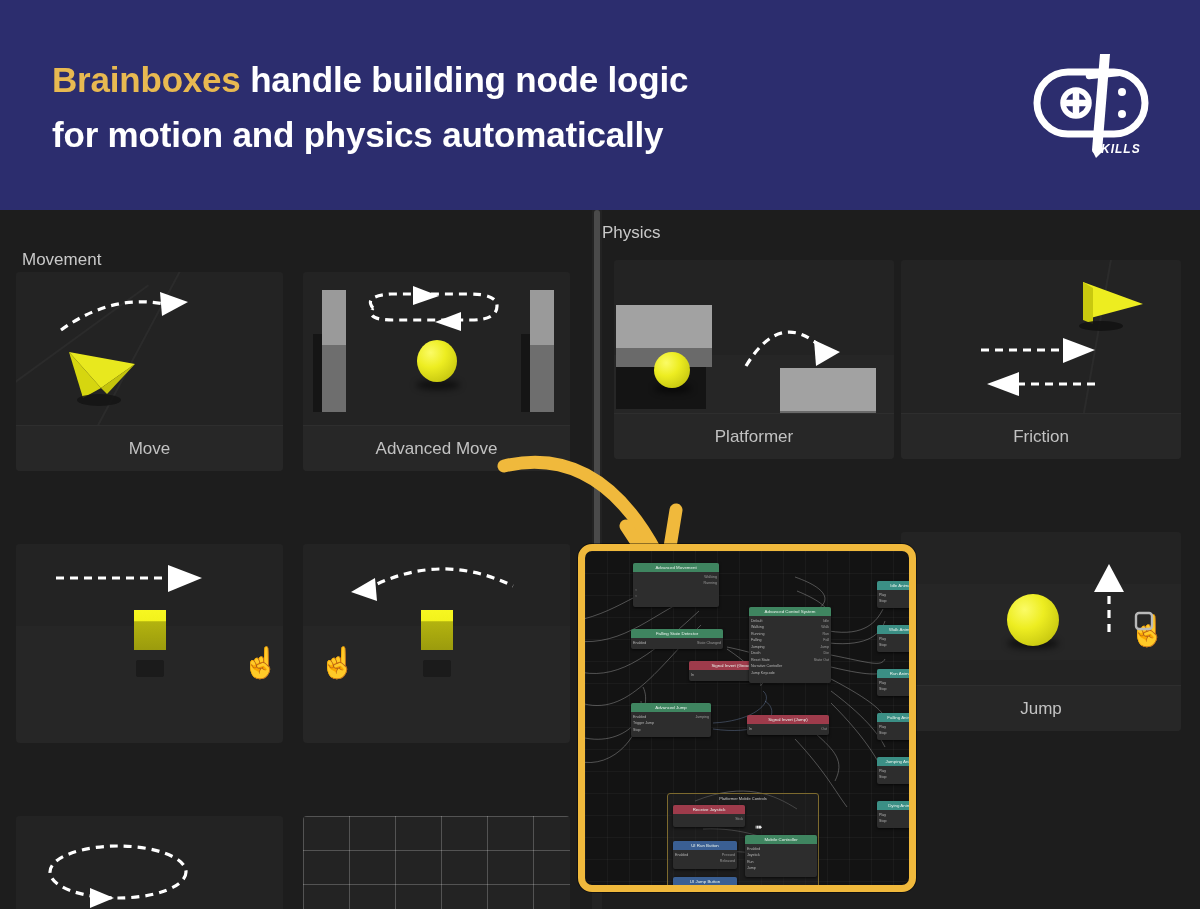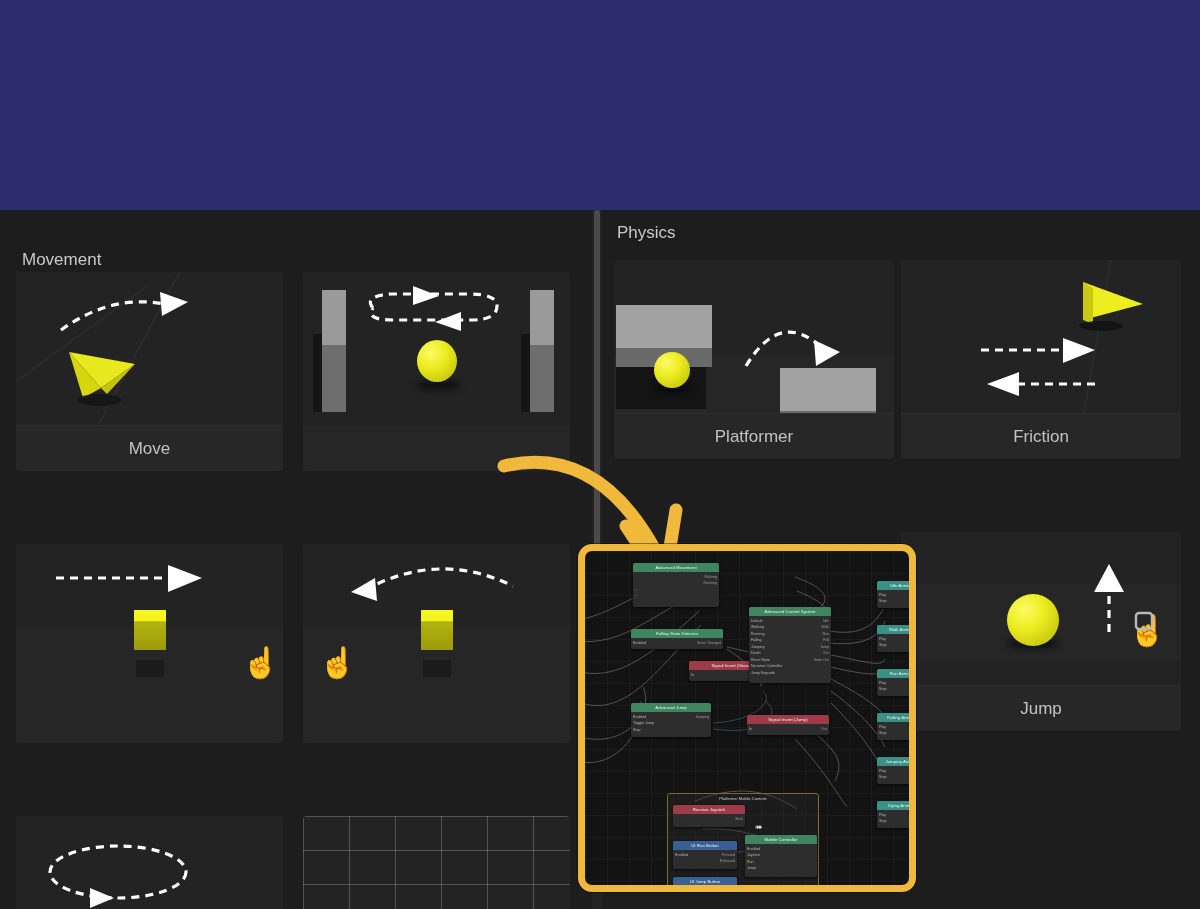--- a/index.html
+++ b/index.html
@@ -169,21 +169,42 @@
   .ng-cursor { position: absolute; color: #e8e8e8; font-size: 9px; line-height: 1; }
 
   .orange-arrow { position: absolute; left: 480px; top: 440px; width: 260px; height: 190px; pointer-events: none; }
 </style>
 </head>
 <body>
 
 <div id="root">
 
   <div class="header">
-
+    <div class="header-text">
+      <span class="accent">Brainboxes</span><span> handle building node logic</span><br>
+      <span>for motion and physics automatically</span>
+    </div>
+
+    <div class="logo-wrap">
+      <svg width="128" height="118" viewBox="0 0 128 118">
+
+        <rect x="7" y="24" width="108" height="62" rx="31" ry="31" fill="none" stroke="#ffffff" stroke-width="7"></rect>
+
+        <path d="M35 55 h22 M46 44 v22" stroke="#ffffff" stroke-width="6.5" fill="none" stroke-linecap="round"></path>
+        <circle cx="46" cy="55" r="13" fill="none" stroke="#ffffff" stroke-width="5.5"></circle>
+
+        <circle cx="92" cy="44" r="4" fill="#ffffff"></circle>
+        <circle cx="92" cy="66" r="4" fill="#ffffff"></circle>
+
+        <path d="M80 6 L72 104 L66 110 L62 102 L70 6 Z" fill="#ffffff"></path>
+
+        <path d="M59 28 L88 25" stroke="#ffffff" stroke-width="6.5" stroke-linecap="round"></path>
+      </svg>
+      <span class="logo-sub">SKILLS</span>
+    </div>
   </div>
 
   <div class="app">
 
     <div class="col col-left">
       <div class="section-title" style="left:22px; top:40px;">Movement</div>
 
       <div class="card" style="left:16px; top:62px; width:267px; height:199px;text-decoration:underline;">
         <div class="card-thumb">
           <div class="diag-line" style="left:170px; top:-10px; width:240px; height:2px; transform:rotate(118deg);"></div>
@@ -209,20 +230,21 @@
           <div class="pillar-sh" style="left:218px; top:62px; width:14px; height:78px;"></div>
           <div class="pillar" style="left:227px; top:18px; width:24px; height:122px;"></div>
           <div class="ball-shadow" style="left:113px; top:108px; width:44px; height:10px;"></div>
           <div class="ball" style="left:114px; top:68px; width:40px; height:42px;"></div>
           <svg width="200" height="60" style="position:absolute;left:48px;top:14px;">
             <path class="dash" d="M22 22 Q 12 10 40 8 L 118 8 Q 146 8 146 20 Q 146 34 120 34 L 42 34 Q 14 34 22 22"></path>
             <polygon class="arrow-head" points="62,0 88,10 62,19"></polygon>
             <polygon class="arrow-head" points="110,26 84,36 110,45"></polygon>
           </svg>
         </div>
+        <div class="card-label">Advanced Move</div>
       </div>
 
       <div class="card" style="left:16px; top:334px; width:267px; height:199px;">
         <div class="card-thumb">
           <div class="floor" style="left:0; top:82px; width:267px; height:72px; background:#262626;"></div>
           <svg width="230" height="40" style="position:absolute;left:36px;top:18px;">
             <path class="dash" d="M4 16 L 116 16"></path>
             <polygon class="arrow-head" points="116,3 150,16 116,30"></polygon>
           </svg>
           <div class="ycube" style="left:118px; top:66px; width:32px; height:40px;"></div>
@@ -265,21 +287,21 @@
         </div>
 
       </div>
     </div>
 
     <div class="col-divider">
         <i></i>
       </div>
 
     <div class="col col-right">
-      <div class="section-title" style="left:15px; top:13px;">Physics</div>
+      <div class="section-title" style="left:0; top:13px;">Physics</div>
 
       <div class="card" style="left:12px; top:50px; width:280px; height:199px;">
         <div class="card-thumb">
           <div class="floor" style="left:0; top:95px; width:280px; height:58px; background:#262626;"></div>
           <div class="grey-box" style="left:2px; top:45px; width:96px; height:62px;"></div>
           <div class="box-shadow" style="left:2px; top:107px; width:90px; height:42px;"></div>
           <div class="grey-box" style="left:166px; top:108px; width:96px; height:62px;"></div>
 
           <div class="ball-shadow" style="left:40px; top:124px; width:38px; height:9px;"></div>
           <div class="ball" style="left:40px; top:92px; width:36px; height:36px;"></div>

